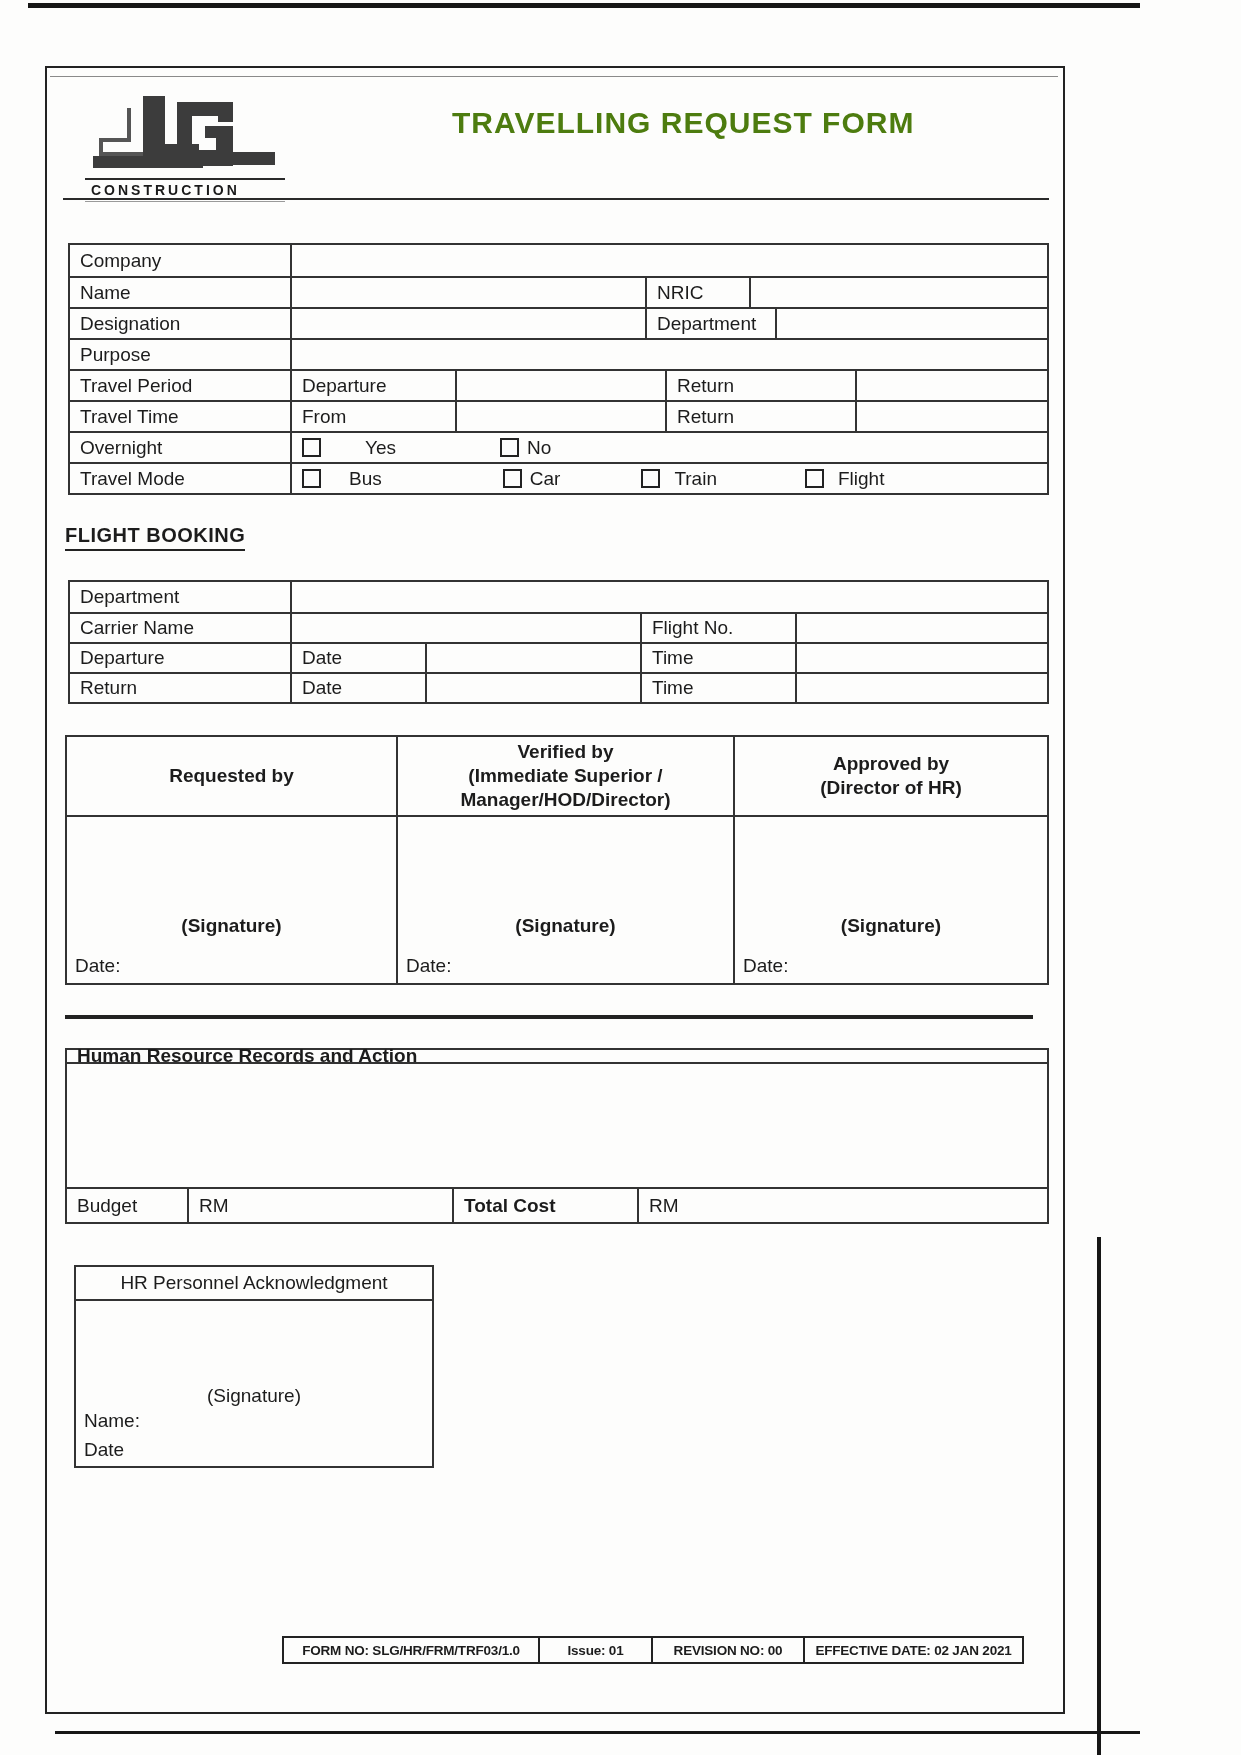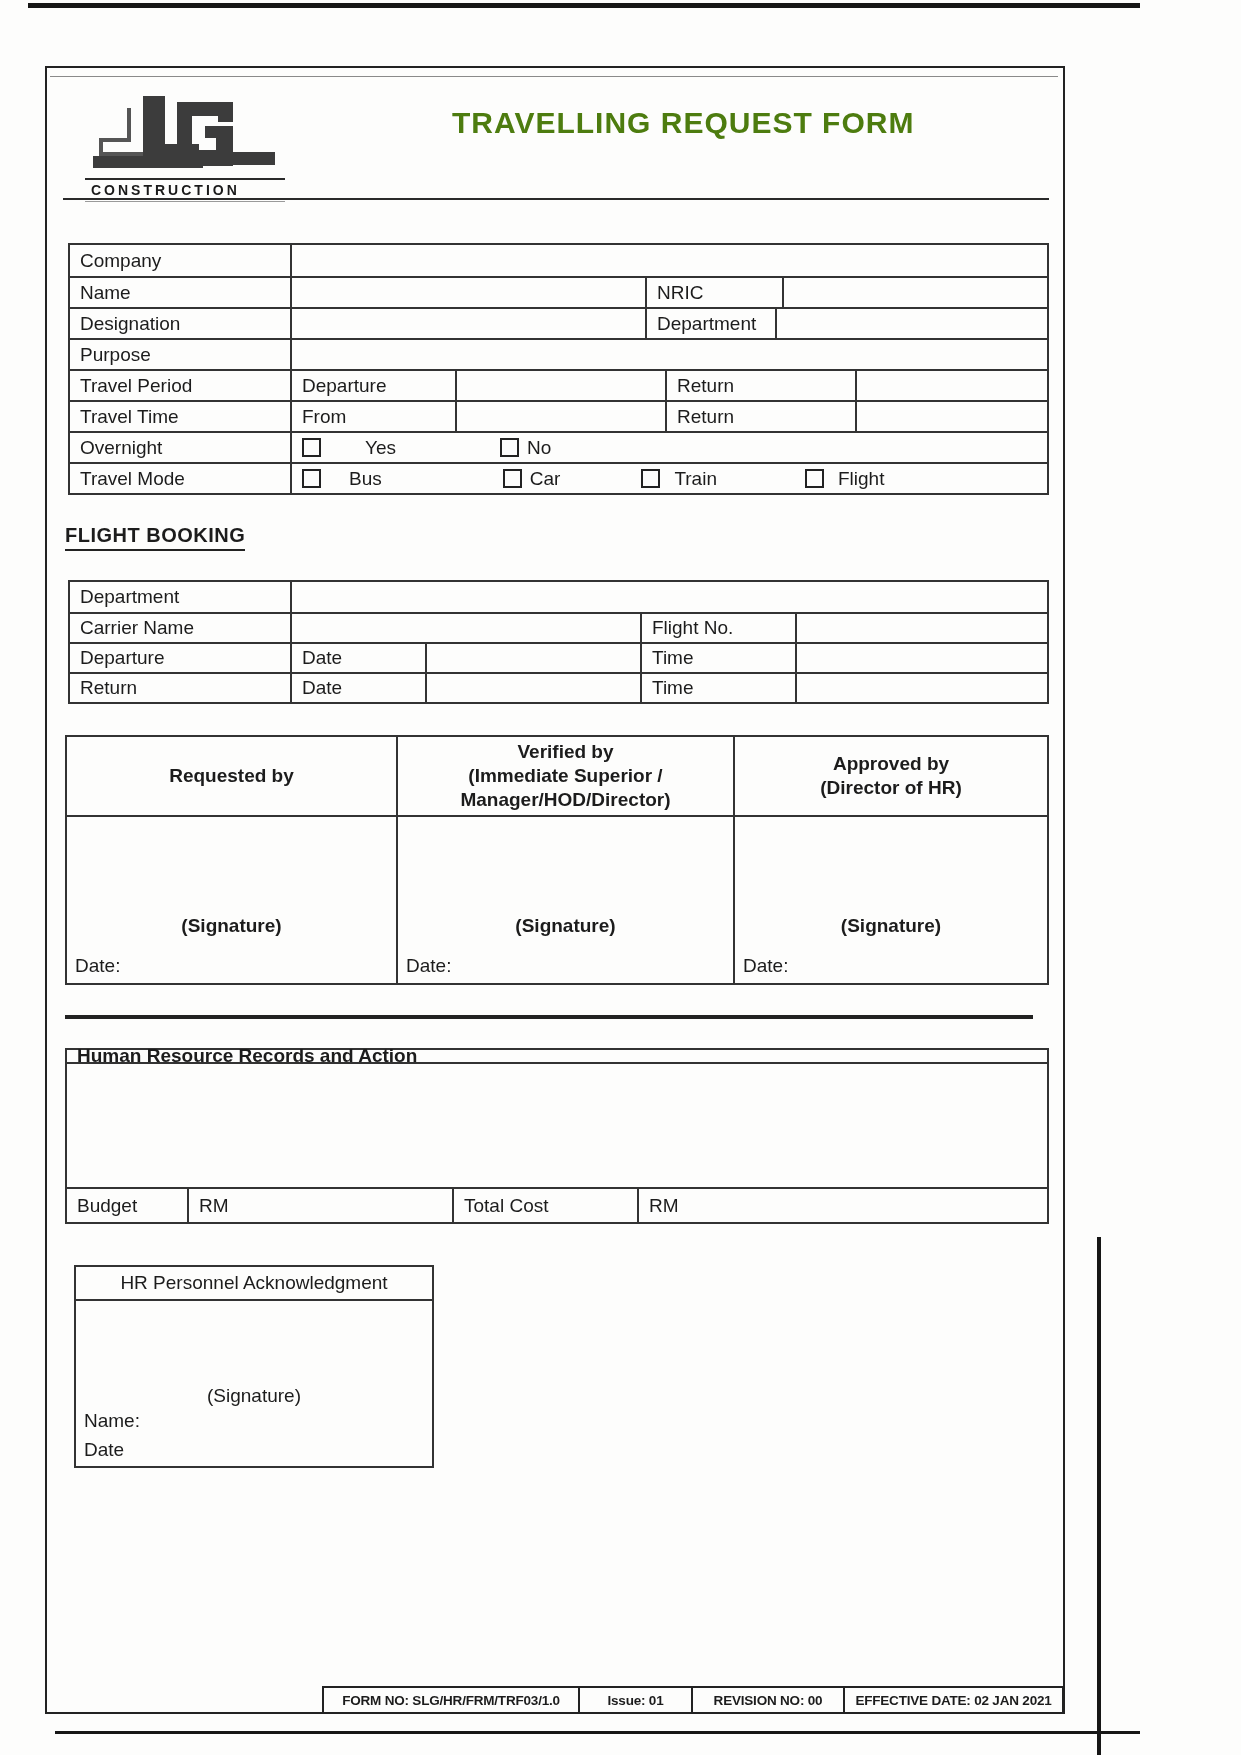--- a/index.html
+++ b/index.html
@@ -76,22 +76,22 @@
 
   
   .ack-head { height:34px; display:flex; align-items:center; justify-content:center;
               font-size:19px; border-bottom:2px solid #333; }
   .ack-body { position:relative; height:165px; }
   .ack-sig { position:absolute; top:84px; left:0; width:100%; text-align:center; font-size:19px; }
   .ack-name { position:absolute; bottom:34px; left:8px; font-size:19px; }
   .ack-date { position:absolute; bottom:5px; left:8px; font-size:19px; }
 
   
-  .footer { position:absolute; left:282px; top:1686px; width:742px; height:28px;
-            display:flex; border:2px solid #222; background:#fdfdfc;margin-left:40px; }
+  .footer { position:absolute; left:282px; top:1636px; width:742px; height:28px;
+            display:flex; border:2px solid #222; background:#fdfdfc; }
   .footer .fc { display:flex; align-items:center; justify-content:center;
                 font-size:13.5px; font-weight:bold; border-right:2px solid #222;
                 white-space:nowrap; letter-spacing:-0.2px; }
   .footer .fc:last-child { border-right:none; flex:1; }
 </style>
 </head>
 <body>
 
 <div class="page">
 
@@ -116,21 +116,21 @@
   <div class="header-rule"></div>
 
   <div class="tbl" style="left:68px; top:243px; width:981px;">
     <div class="trow">
       <div class="tc" style="width:222px;">Company</div>
       <div class="tc last"></div>
     </div>
     <div class="trow">
       <div class="tc" style="width:222px;">Name</div>
       <div class="tc" style="width:355px;"></div>
-      <div class="tc" style="width:137px;">NRIC</div>
+      <div class="tc" style="width:104px;">NRIC</div>
       <div class="tc last"></div>
     </div>
     <div class="trow">
       <div class="tc" style="width:222px;">Designation</div>
       <div class="tc" style="width:355px;"></div>
       <div class="tc" style="width:130px;">Department</div>
       <div class="tc last"></div>
     </div>
     <div class="trow">
       <div class="tc" style="width:222px;">Purpose</div>
@@ -247,21 +247,21 @@
   </div>
 
   <div class="divider"></div>
 
   <div class="tbl" style="left:65px; top:1048px; width:984px;">
     <div class="hr-head">Human Resource Records and Action</div>
     <div class="hr-space"></div>
     <div class="hr-budget">
       <div class="tc" style="width:122px;">Budget</div>
       <div class="tc" style="width:265px;">RM</div>
-      <div class="tc" style="width:185px;">Total Cost</div>
+      <div class="tc" style="width:185px;font-weight:bold;">Total Cost</div>
       <div class="tc last">RM</div>
     </div>
   </div>
 
   <div class="tbl" style="left:74px; top:1265px; width:360px;">
     <div class="ack-head">HR Personnel Acknowledgment</div>
     <div class="ack-body">
       <div class="ack-sig">(Signature)</div>
       <div class="ack-name">Name:</div>
       <div class="ack-date">Date</div>

